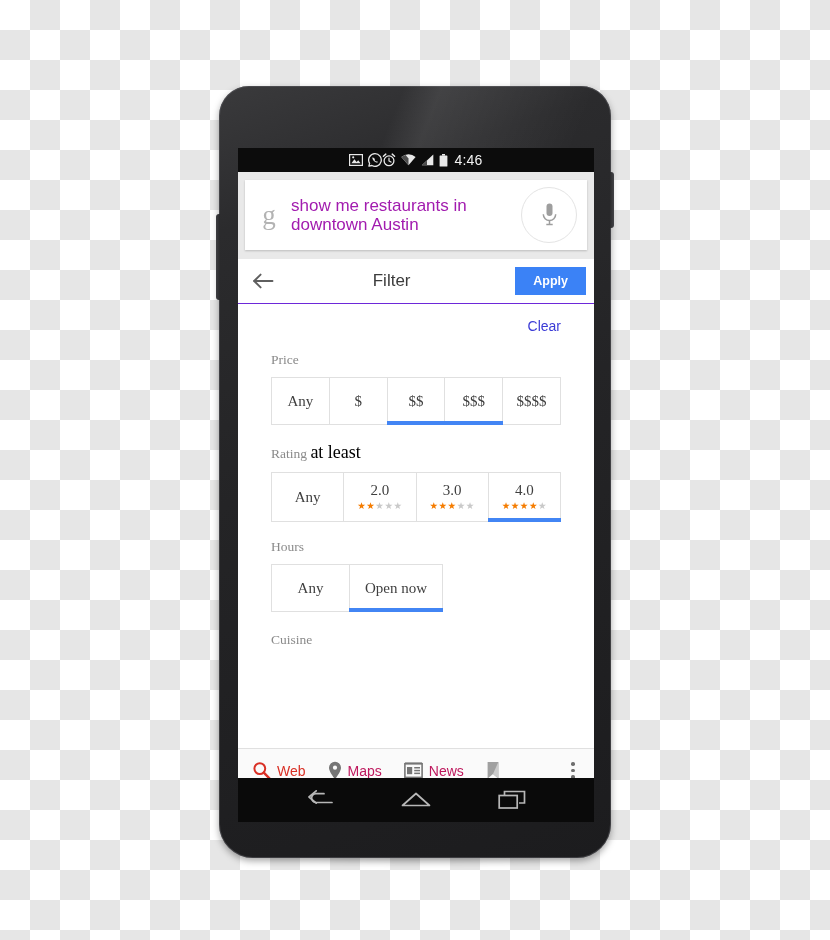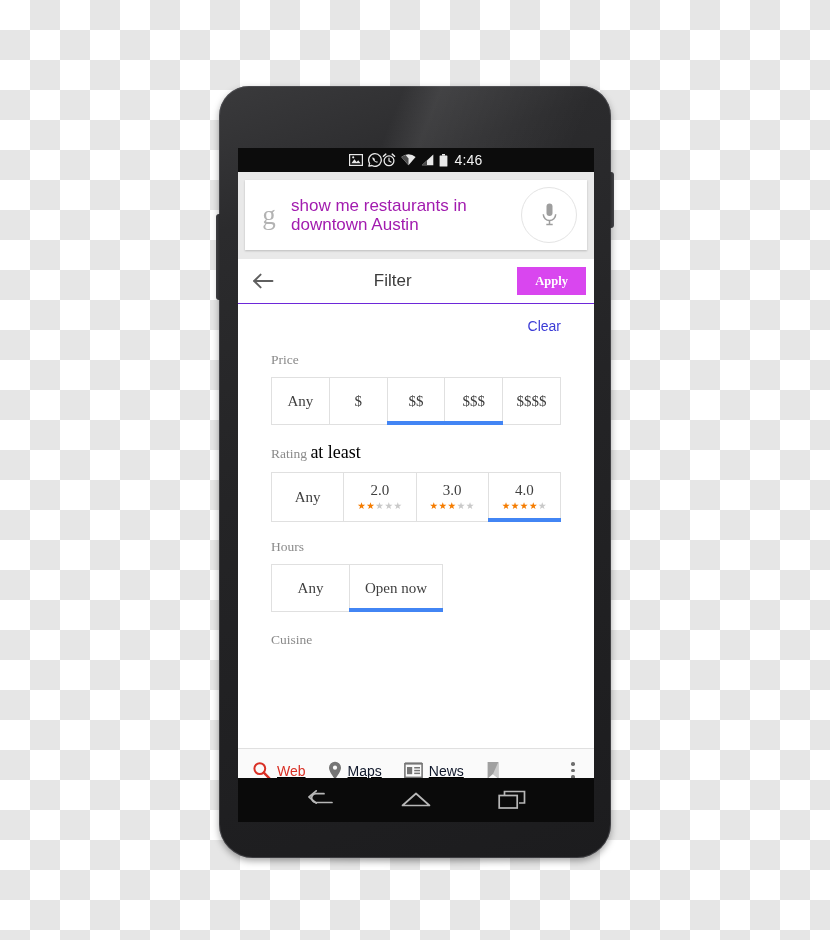--- a/index.html
+++ b/index.html
@@ -187,28 +187,28 @@
   }
   #filter-title {
     flex: 1;
     text-align: center;
     font-size: 17px;
     color: #3c3c3c;
     padding-right: 10px;
   }
   #apply-button {
     flex: none;
-    background: #d946ef;
+    background: #3b82f6;
     color: #ffffff;
     font-size: 12.5px;
     font-weight: bold;
     padding: 8px 18px;
     line-height: 1;
     border: none;
-    font-family: Liberation Serif, serif;
+    font-family: Liberation Sans, sans-serif;
   }
 
   
   #filter-body {
     position: relative;
     height: 488px;
     background: #fff;
     padding: 0 33px;
     box-sizing: border-box;
     overflow: hidden;
@@ -296,26 +296,25 @@
     border-top: 1px solid #e0e0e0;
     display: flex;
     align-items: center;
     box-sizing: border-box;
     padding: 0 10px 0 14px;
   }
   .tab {
     display: flex;
     align-items: center;
     gap: 6px;
-    text-decoration: underline;
   }
   .tab + .tab { margin-left: 22px; }
   .tab-label {
     font-size: 14px;
-    color: #0f172a;
+    color: #be185d;
   }
   .tab.active .tab-label { color: #d93025; }
   #tab-overflow {
     margin-left: auto;
     width: 22px; height: 30px;
     display: flex; flex-direction: column;
     align-items: center; justify-content: center;
     gap: 3px;
   }
   #tab-overflow span {

